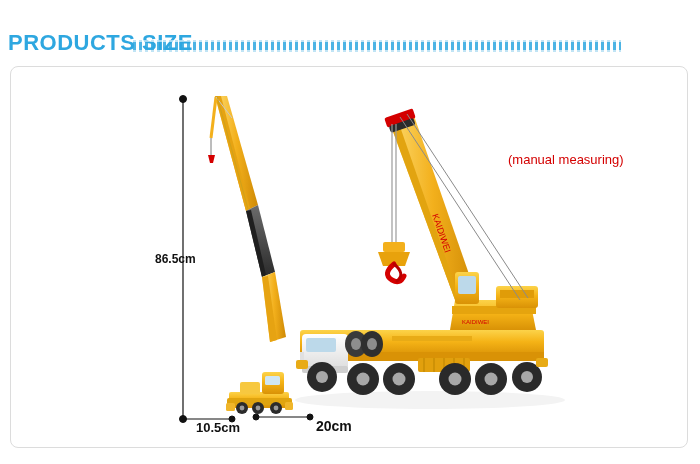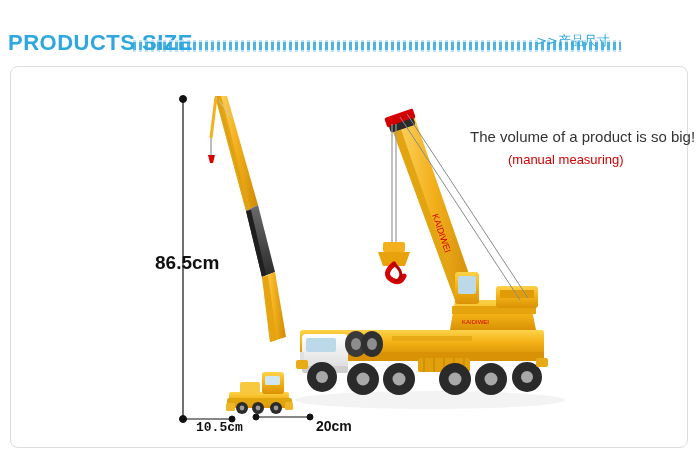--- a/index.html
+++ b/index.html
@@ -54,51 +54,49 @@
   }
   .note-2{
     position:absolute;left:508px;top:152px;
     font-size:13px;color:#d40000;
     white-space:nowrap;
   }
 
   
   .label-height{
     position:absolute;left:155px;top:252px;
-    font-size:19px;color:#111;font-weight:bold;
+    font-size:12px;color:#111;font-weight:bold;
   }
   .label-w1{
     position:absolute;left:196px;top:420px;
-    font-size:13px;color:#111;font-weight:bold;font-family:Liberation Mono, monospace;
+    font-size:13px;color:#111;font-weight:bold;
   }
   .label-w2{
     position:absolute;left:268px;top:418px;
     font-size:14px;color:#111;font-weight:bold;margin-left:48px;
   }
 
   
   .dims{position:absolute;left:0;top:0;width:700px;height:464px;}
 
   
   .art{position:absolute;left:0;top:0;width:700px;height:464px;}
 </style>
 </head>
 <body>
 
 <div class="page">
 
   <div class="header">
     <div class="header-title">PRODUCTS SIZE</div>
     <div class="header-rule"></div>
-    <div class="header-cn">&gt;&gt;产品尺寸</div>
   </div>
 
   <div class="panel"></div>
 
-  <div class="note-1">The volume of a product is so big!</div>
   <div class="note-2">(manual measuring)</div>
 
   <svg class="art" viewBox="0 0 700 464">
     <defs>
       <linearGradient id="ylw" x1="0" y1="0" x2="0" y2="1">
         <stop offset="0" stop-color="#fcd34a"></stop>
         <stop offset="0.45" stop-color="#f5b316"></stop>
         <stop offset="1" stop-color="#d99206"></stop>
       </linearGradient>
       <linearGradient id="ylw2" x1="0" y1="0" x2="1" y2="0">

